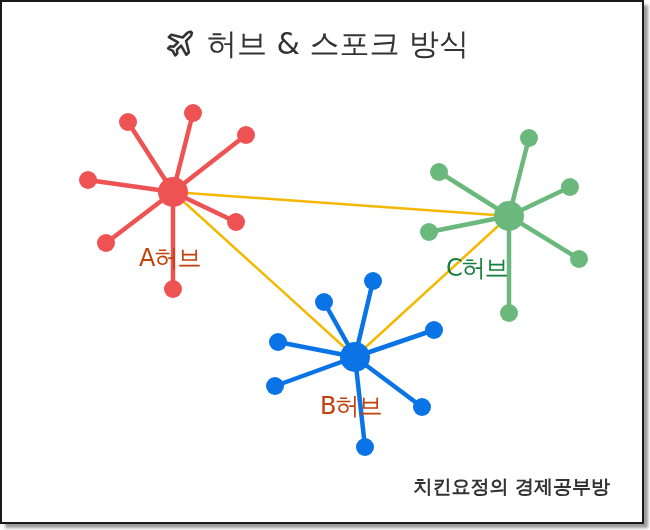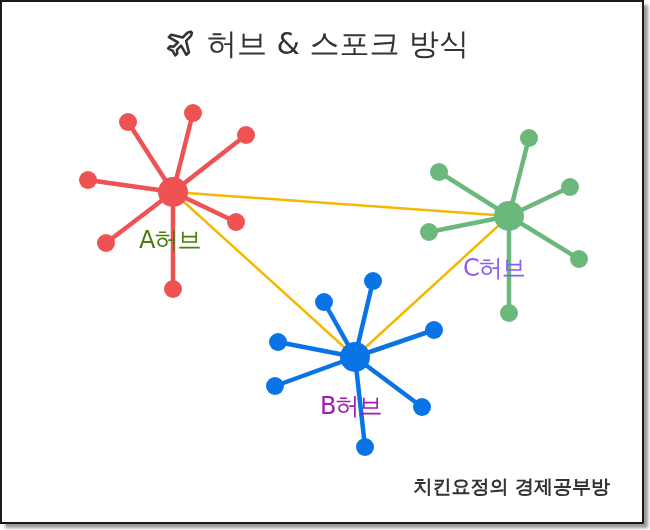--- a/index.html
+++ b/index.html
@@ -73,17 +73,17 @@
       <circle cx="529" cy="138" r="9" fill="#6bb87d"></circle>
       <circle cx="439" cy="172" r="9" fill="#6bb87d"></circle>
       <circle cx="570" cy="187" r="9" fill="#6bb87d"></circle>
       <circle cx="429" cy="232" r="9" fill="#6bb87d"></circle>
       <circle cx="579" cy="259" r="9" fill="#6bb87d"></circle>
       <circle cx="509" cy="313" r="9" fill="#6bb87d"></circle>
       <circle cx="509" cy="216" r="15" fill="#6bb87d"></circle>
     </g>
   </svg>
 
-<div class="hub-label" id="label-A" style="left: 139px; top: 224px; color: #4d7c0f;">A허브</div>
-<div class="hub-label" id="label-B" style="left: 320px; top: 390px; color: #a21caf;">B허브</div>
-<div class="hub-label" id="label-C" style="left: 463px; top: 252px; color: #8b5cf6;">C허브</div>
+<div class="hub-label" id="label-A" style="left: 139px; top: 242px; color: #c2410c;">A허브</div>
+<div class="hub-label" id="label-B" style="left: 320px; top: 390px; color: #c2410c;">B허브</div>
+<div class="hub-label" id="label-C" style="left: 446px; top: 252px; color: #15803d;">C허브</div>
 
 <div class="footer">치킨요정의 경제공부방</div>
 
 </body></html>

